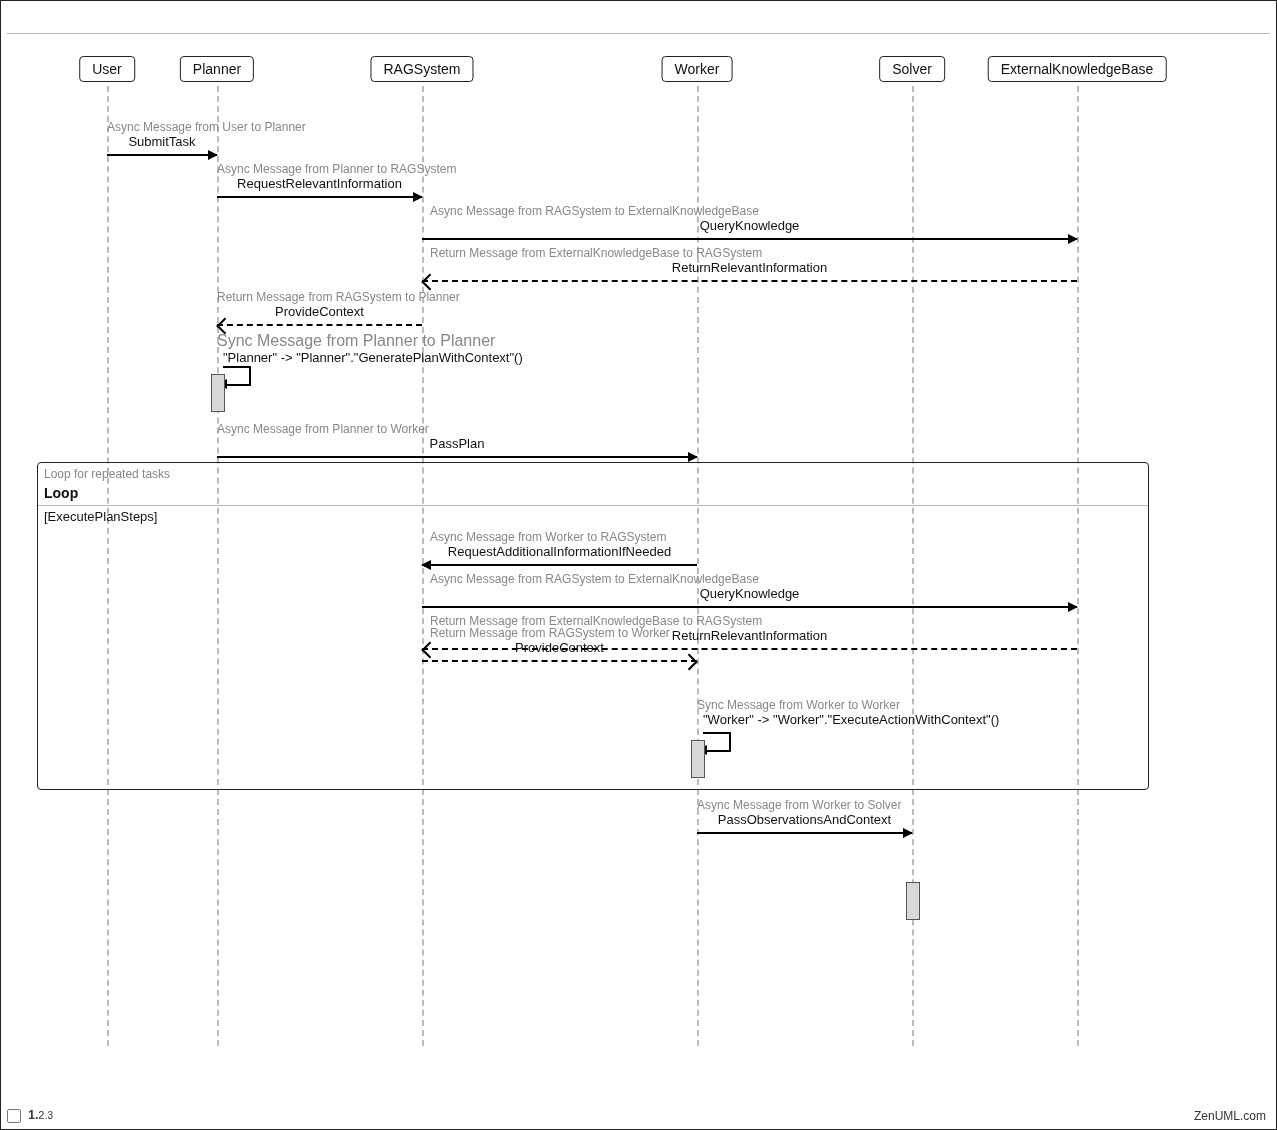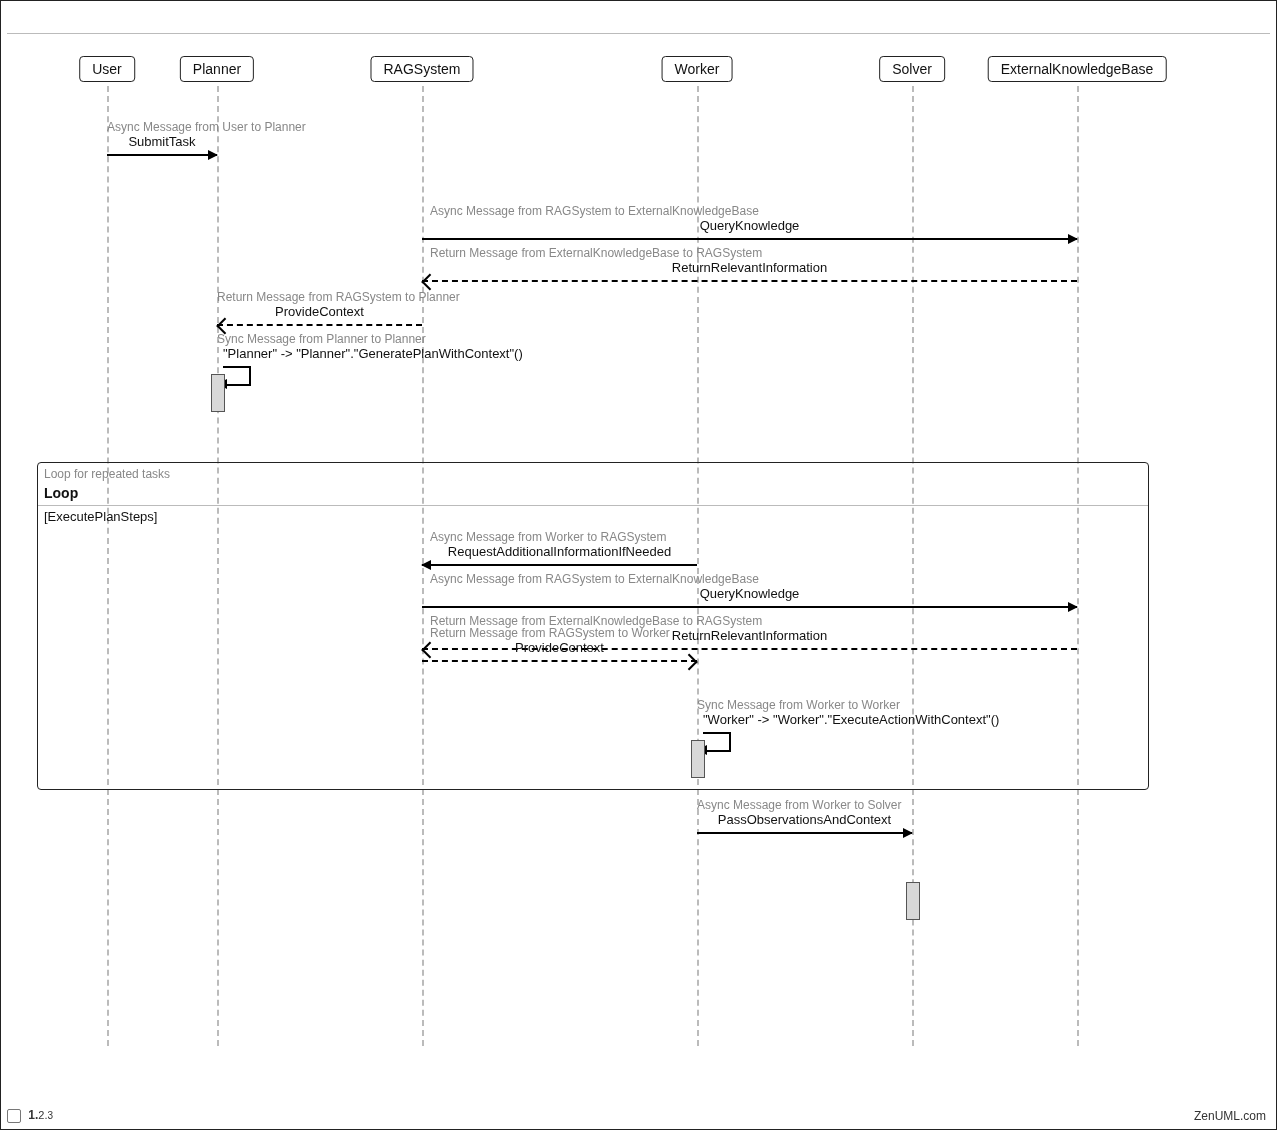--- a/index.html
+++ b/index.html
@@ -67,20 +67,27 @@
     <div class="lifeline" style="left:1070px;top:52px;height:960px"></div>
 
     <div class="msg" style="left:100px;top:86px;width:110px">
       <div class="desc">Async Message from User to Planner</div>
       <div class="label">SubmitTask</div>
       <div class="arrow" style="left:0;width:110px;top:34px">
           <div class="head right"></div>
         </div>
     </div>
 
+    <div class="msg" style="left:210px;top:128px;width:205px">
+      <div class="desc">Async Message from Planner to RAGSystem</div>
+      <div class="label">RequestRelevantInformation</div>
+      <div class="arrow" style="left:0;width:205px;top:34px">
+          <div class="head right"></div>
+        </div>
+    </div>
 
     <div class="msg" style="left:415px;top:170px;width:655px">
       <div class="desc" style="padding-left:8px">Async Message from RAGSystem to ExternalKnowledgeBase</div>
       <div class="label">QueryKnowledge</div>
       <div class="arrow" style="left:0;width:655px;top:34px">
           <div class="head right"></div>
         </div>
     </div>
 
     <div class="msg" style="left:415px;top:212px;width:655px">
@@ -93,29 +100,36 @@
 
     <div class="msg" style="left:210px;top:256px;width:205px">
       <div class="desc">Return Message from RAGSystem to Planner</div>
       <div class="label">ProvideContext</div>
       <div class="arrow dashed" style="left:0;width:205px;top:34px">
           <div class="head open-left"></div>
         </div>
     </div>
 
     <div class="selfcall" style="left:210px;top:298px">
-      <div class="desc" style="color:var(--gray);font-size:12px">Sync Message from Planner to Planner</div>
+      <div class="desc" style="color:var(--gray);font-size:16px">Sync Message from Planner to Planner</div>
       <div class="label" style="padding-left:6px">"Planner" -&gt; "Planner"."GeneratePlanWithContext"()</div>
       <div class="hook" style="left:6px;top:34px"></div>
       <div class="hook2" style="left:6px;top:52px;width:26px;border-top:2px solid #000"></div>
       <div style="position:absolute;left:32px;top:34px;height:18px;border-right:2px solid #000"></div>
       <div class="arrowhead" style="left:0px;top:47px"></div>
     </div>
     <div class="activation" style="left:204px;top:340px"></div>
 
+    <div class="msg" style="left:210px;top:388px;width:480px">
+      <div class="desc">Async Message from Planner to Worker</div>
+      <div class="label">PassPlan</div>
+      <div class="arrow" style="left:0;width:480px;top:34px">
+          <div class="head right"></div>
+        </div>
+    </div>
 
     <div class="fragment" style="left:30px;top:428px;width:1110px;height:326px">
       <div class="frag-desc">Loop for repeated tasks</div>
       <div class="frag-title">Loop</div>
       <div class="frag-sep"></div>
       <div class="frag-cond">[ExecutePlanSteps]</div>
     </div>
 
     <div class="msg" style="left:415px;top:496px;width:275px">
       <div class="desc" style="padding-left:8px">Async Message from Worker to RAGSystem</div>

